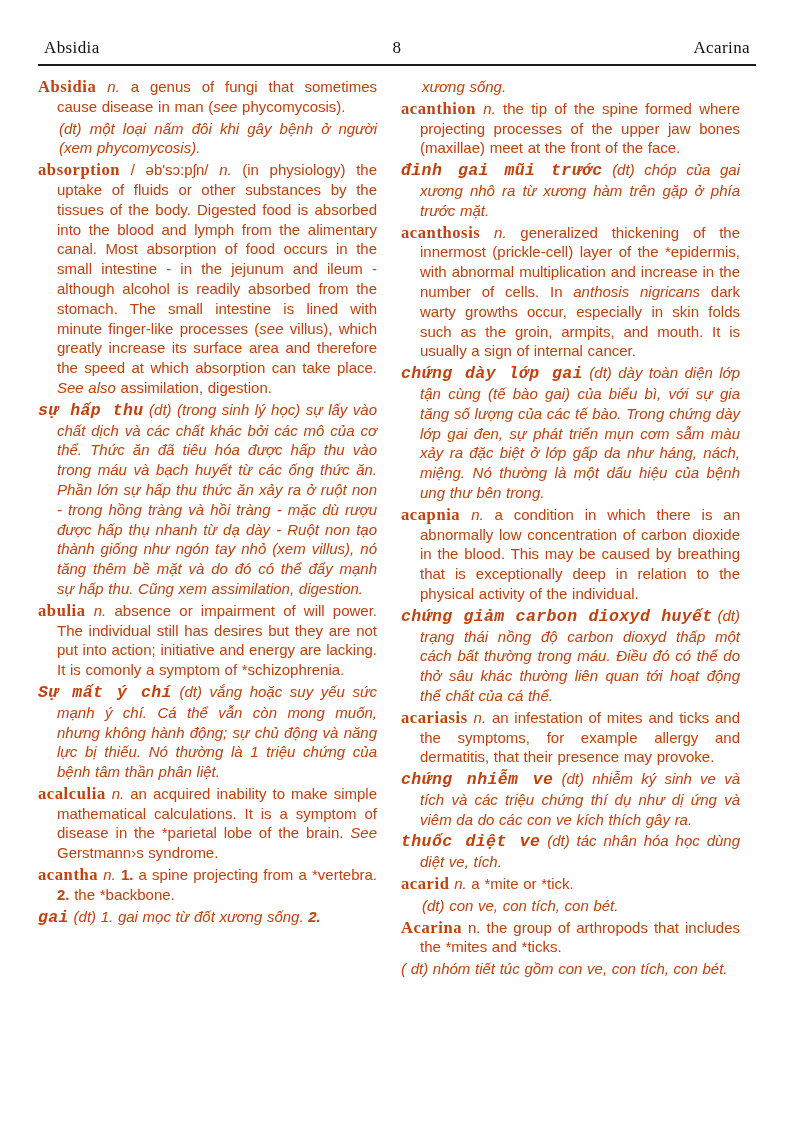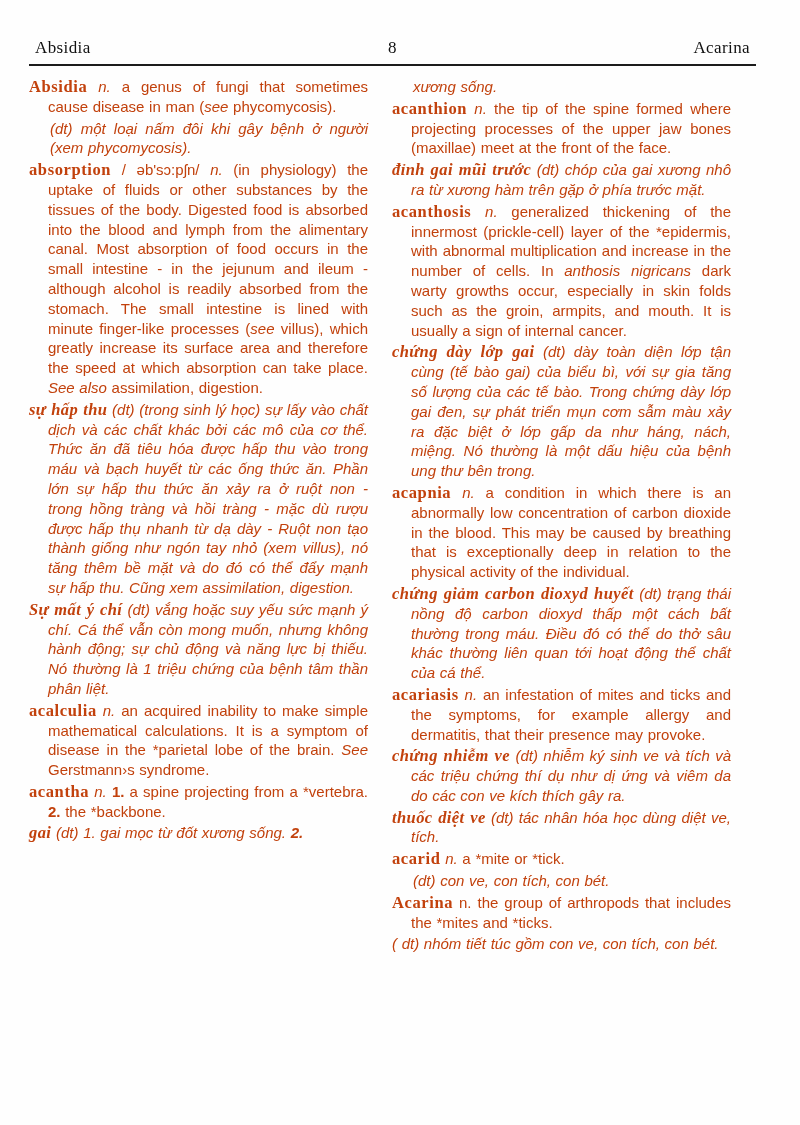--- a/index.html
+++ b/index.html
@@ -8,21 +8,21 @@
     font-family: "Liberation Sans", sans-serif;
     color: #111;
   }
   .page {
     position: relative;
     width: 800px; height: 1125px;
     background: #fefefe;
     overflow: hidden;
   }
   .inner {
-    padding: 38px 44px 0 29px;
+    padding: 38px 44px 0 38px;
   }
   .running-head {
     display: flex;
     justify-content: space-between;
     align-items: baseline;
     font-family: "Liberation Serif", serif;
     font-size: 17px;
     letter-spacing: 0.4px;
     padding: 0 6px 6px 6px;
     border-bottom: 2.5px solid #1c1c1c;
@@ -52,21 +52,21 @@
     padding-left: 21px;
     text-indent: 0;
   }
   .seg-hw {
     font-family: "Liberation Serif", serif;
     font-weight: bold;
     font-size: 16.5px;
     letter-spacing: 0.6px;
   }
   .seg-hwv {
-    font-family: Liberation Serif, serif;
+    font-family: Liberation Mono, monospace;
     font-weight: bold;
     font-style: italic;
     font-size: 16.5px;
     letter-spacing: 0.4px;
   }
   .seg-i  { font-style: italic; }
   .seg-b  { font-weight: bold; }
   .seg-bi { font-weight: bold; font-style: italic; }
 </style>
 </head>
@@ -78,20 +78,21 @@
       <span class="side left">Absidia</span>
       <span class="center">8</span>
       <span class="side right">Acarina</span>
     </div>
     <div class="cols">
       <div class="col">
           <p class="entry en"><span class="seg-hw">Absidia</span><span> </span><span class="seg-i">n.</span><span> a genus of fungi that sometimes cause disease in man (</span><span class="seg-i">see</span><span> phycomycosis).</span></p>
           <p class="entry vi"><span class="seg-i">(dt) một loại nấm đôi khi gây bệnh ở người (xem phycomycosis).</span></p>
           <p class="entry en"><span class="seg-hw">absorption</span><span> / əb'sɔ:pʃn/  </span><span class="seg-i">n.</span><span> (in physiology) the uptake of fluids or other substances by the tissues of the body. Digested food is absorbed into the blood and lymph from the alimentary canal. Most absorption of food occurs in the small intestine - in the jejunum and ileum - although alcohol is readily absorbed from the stomach. The small intestine is lined with minute finger-like processes (</span><span class="seg-i">see</span><span> villus), which greatly increase its surface area and therefore the speed at which absorption can take place. </span><span class="seg-i">See also</span><span> assimilation, digestion.</span></p>
           <p class="entry en"><span class="seg-hwv">sự hấp thu</span><span class="seg-i"> (dt) (trong sinh lý học) sự lấy vào chất dịch và các chất khác bởi các mô của cơ thể. Thức ăn đã tiêu hóa được hấp thu vào trong máu và bạch huyết từ các ống thức ăn. Phần lớn sự hấp thu thức ăn xảy ra ở ruột non - trong hồng tràng và hồi tràng - mặc dù rượu được hấp thụ nhanh từ dạ dày - Ruột non tạo thành giống như ngón tay nhỏ (xem villus), nó tăng thêm bề mặt và do đó có thể đẩy mạnh sự hấp thu. Cũng xem assimilation, digestion.</span></p>
+          <p class="entry en"><span class="seg-hw">abulia</span><span> </span><span class="seg-i">n.</span><span> absence or impairment of will power. The individual still has desires but they are not put into action; initiative and energy are lacking. It is comonly a symptom of *schizophrenia.</span></p>
           <p class="entry en"><span class="seg-hwv">Sự mất ý chí</span><span class="seg-i"> (dt) vắng hoặc suy yếu sức mạnh ý chí. Cá thể vẫn còn mong muốn, nhưng không hành động; sự chủ động và năng lực bị thiếu. Nó thường là 1 triệu chứng của bệnh tâm thần phân liệt.</span></p>
           <p class="entry en"><span class="seg-hw">acalculia</span><span> </span><span class="seg-i">n.</span><span> an acquired inability to make simple mathematical calculations. It is a symptom of disease in the *parietal lobe of the brain. </span><span class="seg-i">See</span><span> Gerstmann›s syndrome.</span></p>
           <p class="entry en"><span class="seg-hw">acantha</span><span> </span><span class="seg-i">n.</span><span> </span><span class="seg-b">1.</span><span> a spine projecting from a *vertebra. </span><span class="seg-b">2.</span><span> the *backbone.</span></p>
           <p class="entry en"><span class="seg-hwv">gai</span><span class="seg-i"> (dt) 1. gai mọc từ đốt xương sống. </span><span class="seg-bi">2.</span></p>
         </div>
       <div class="col">
           <p class="entry vi"><span class="seg-i">xương sống.</span></p>
           <p class="entry en"><span class="seg-hw">acanthion</span><span> </span><span class="seg-i">n.</span><span> the tip of the spine formed where projecting processes of the upper jaw bones (maxillae) meet at the front of the face.</span></p>
           <p class="entry en"><span class="seg-hwv">đỉnh gai mũi trước</span><span class="seg-i"> (dt) chóp của gai xương nhô ra từ xương hàm trên gặp ở phía trước mặt.</span></p>
           <p class="entry en"><span class="seg-hw">acanthosis</span><span> </span><span class="seg-i">n.</span><span> generalized thickening of the innermost (prickle-cell) layer of the *epidermis, with abnormal multiplication and increase in the number of cells. In </span><span class="seg-i">anthosis nigricans</span><span> dark warty growths occur, especially in skin folds such as the groin, armpits, and mouth. It is usually a sign of internal cancer.</span></p>

